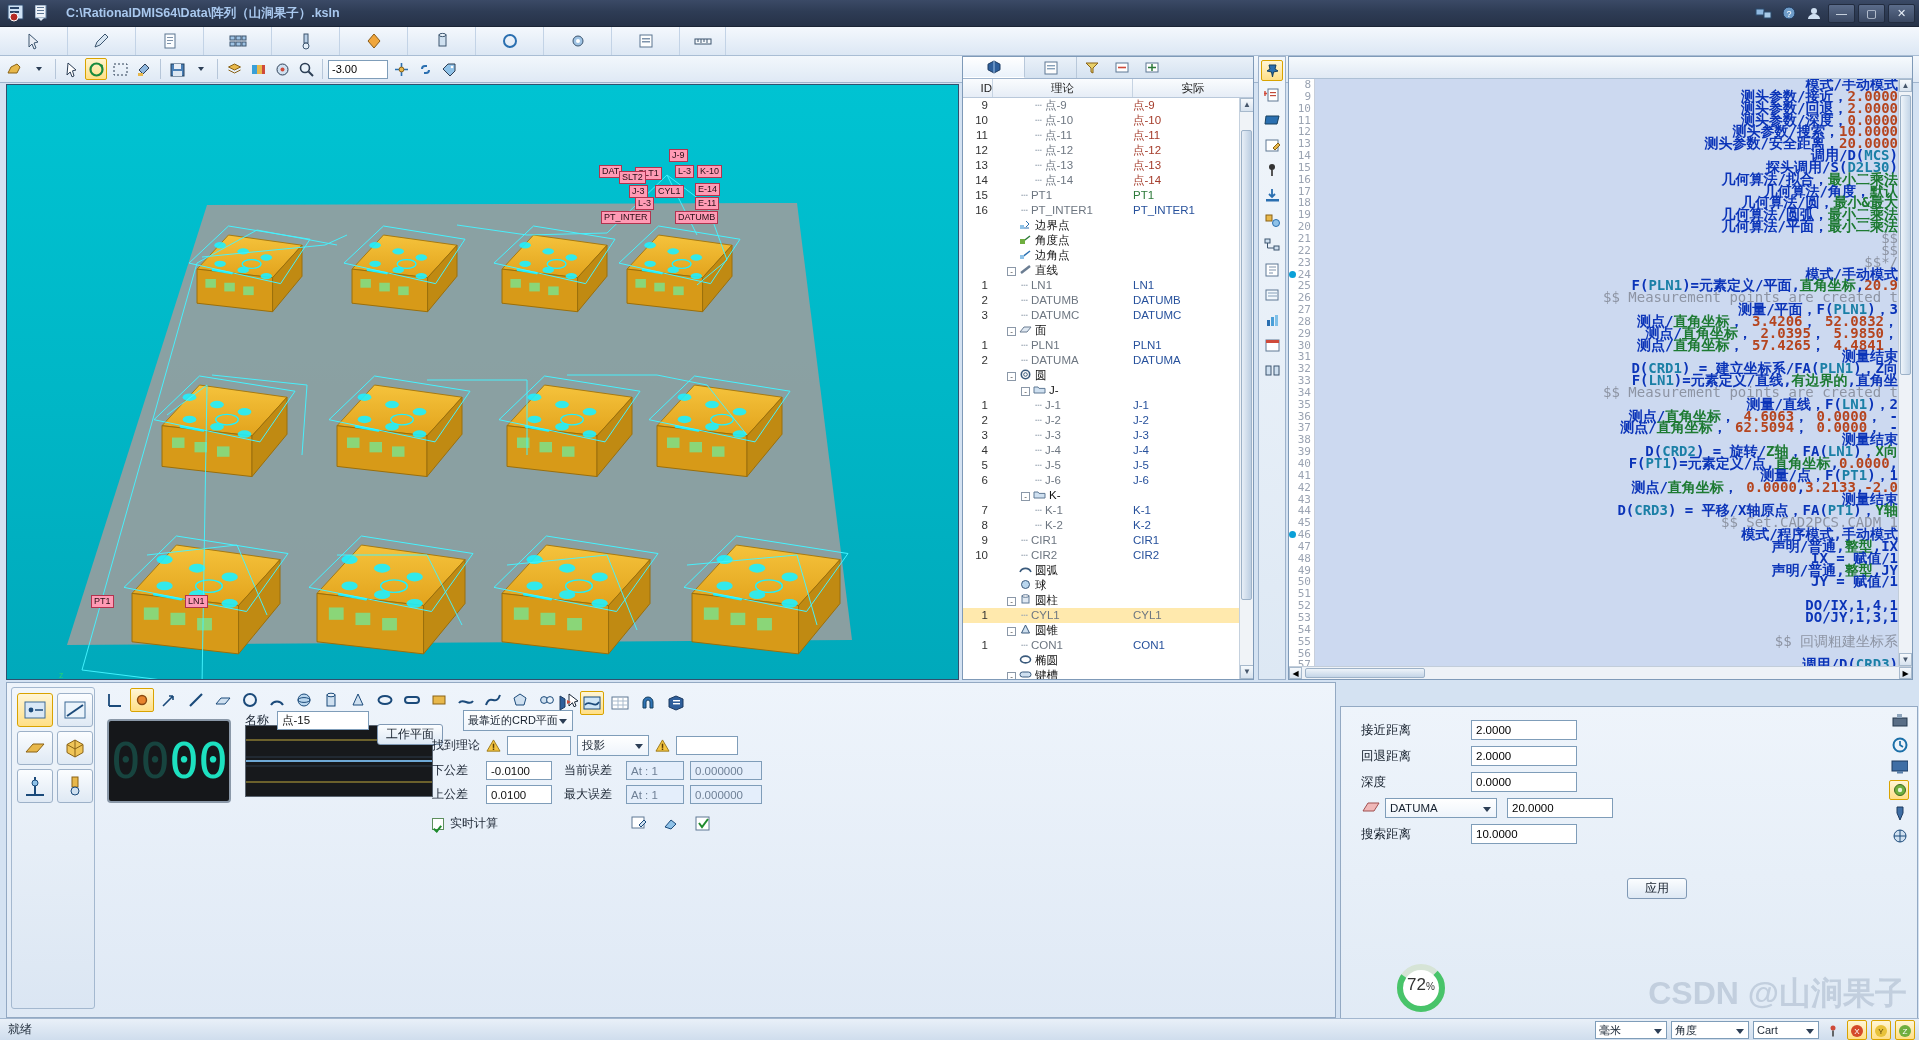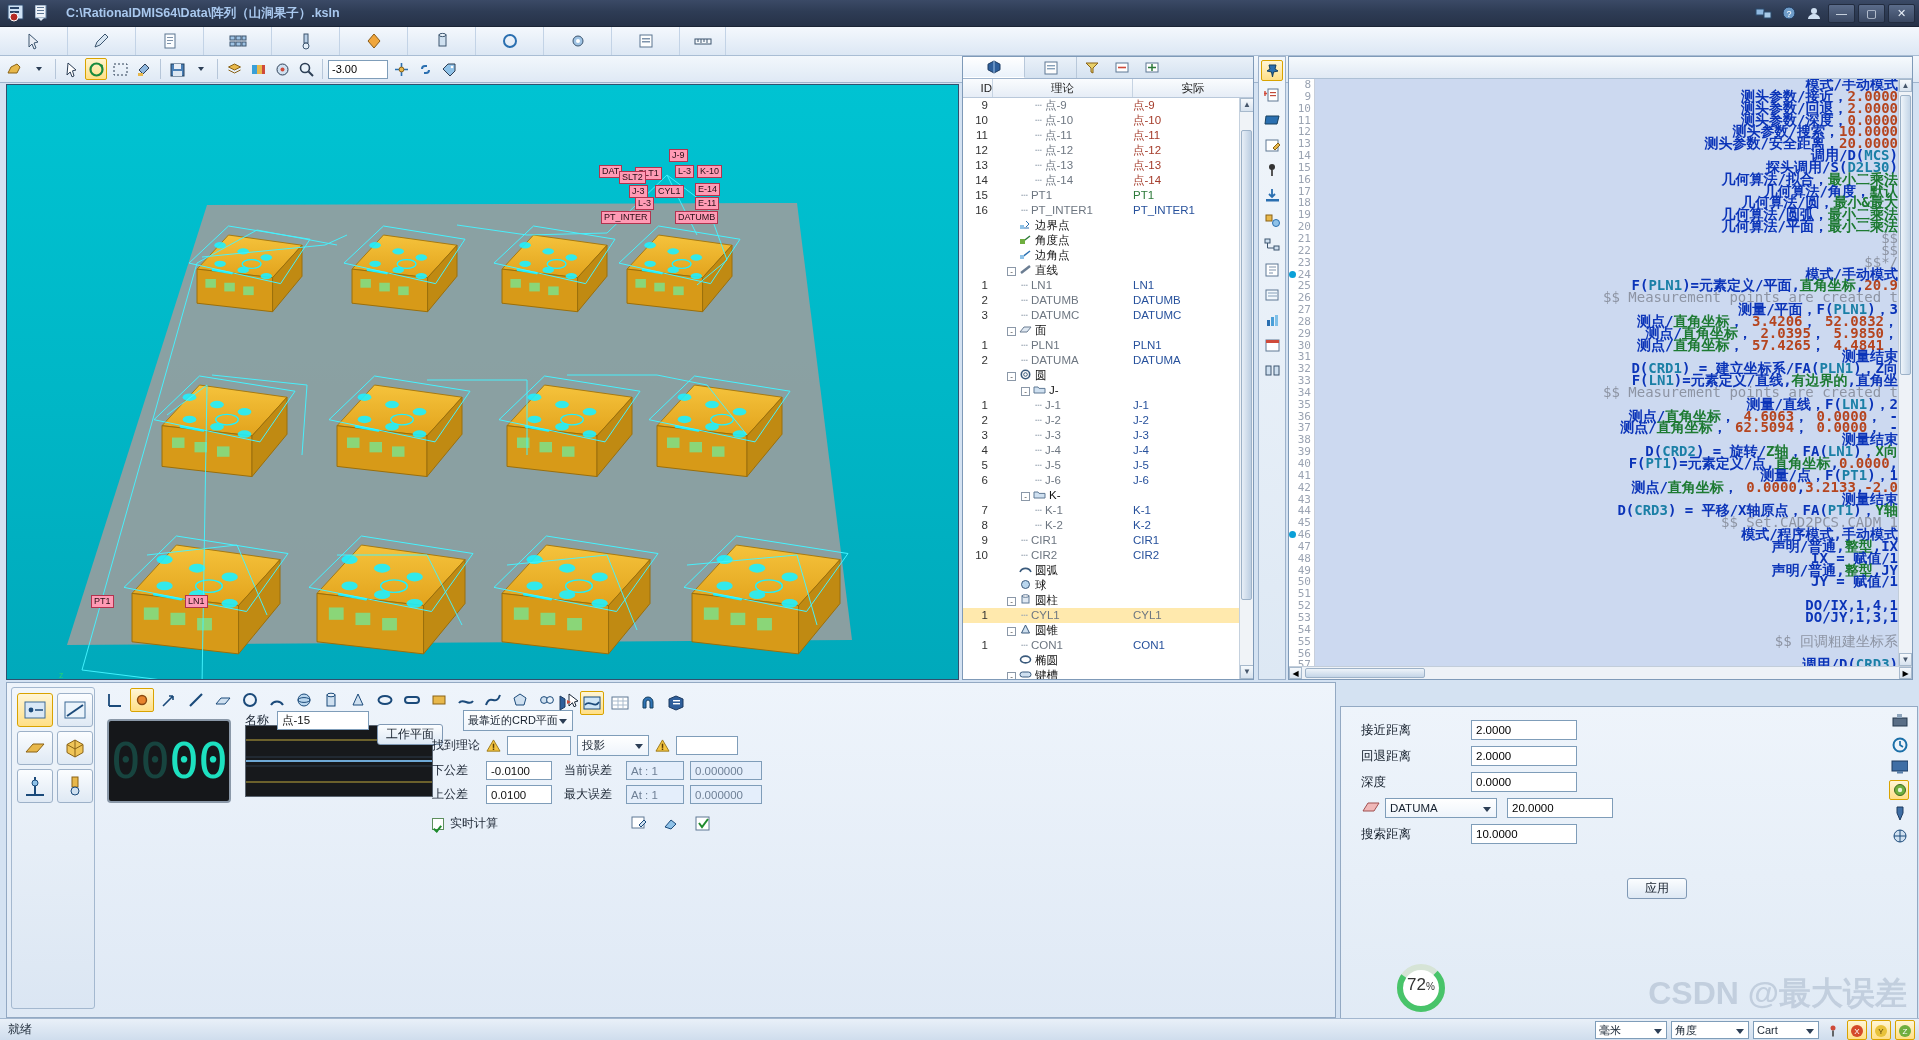--- a/index.html
+++ b/index.html
@@ -1679,15 +1679,15 @@
         </div>
       <div class="lt sel">
           <svg width="18" height="17">
             <circle cx="9" cy="9" r="6" fill="#6fae3f"></circle>
             <text x="9" y="12" font-size="8" fill="#fff" text-anchor="middle">Z</text>
           </svg>
         </div>
     </div>
   </div>
 
-  <div class="watermark">CSDN @最大误差</div>
+  <div class="watermark">CSDN @山涧果子</div>
 
 </div>
 
 </body></html>

